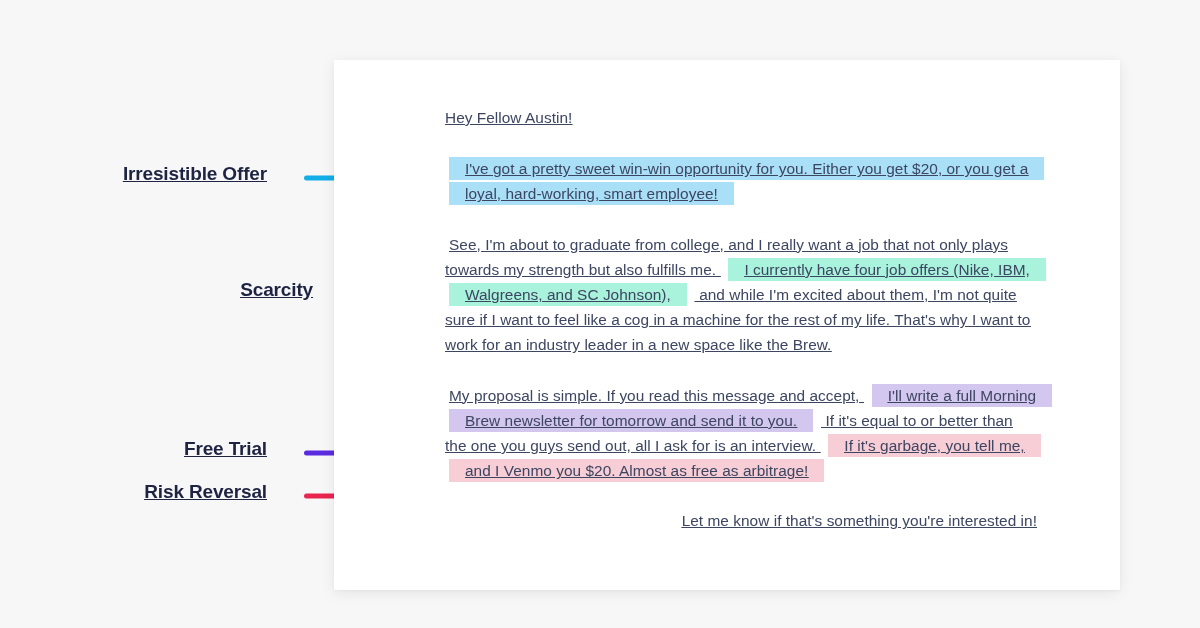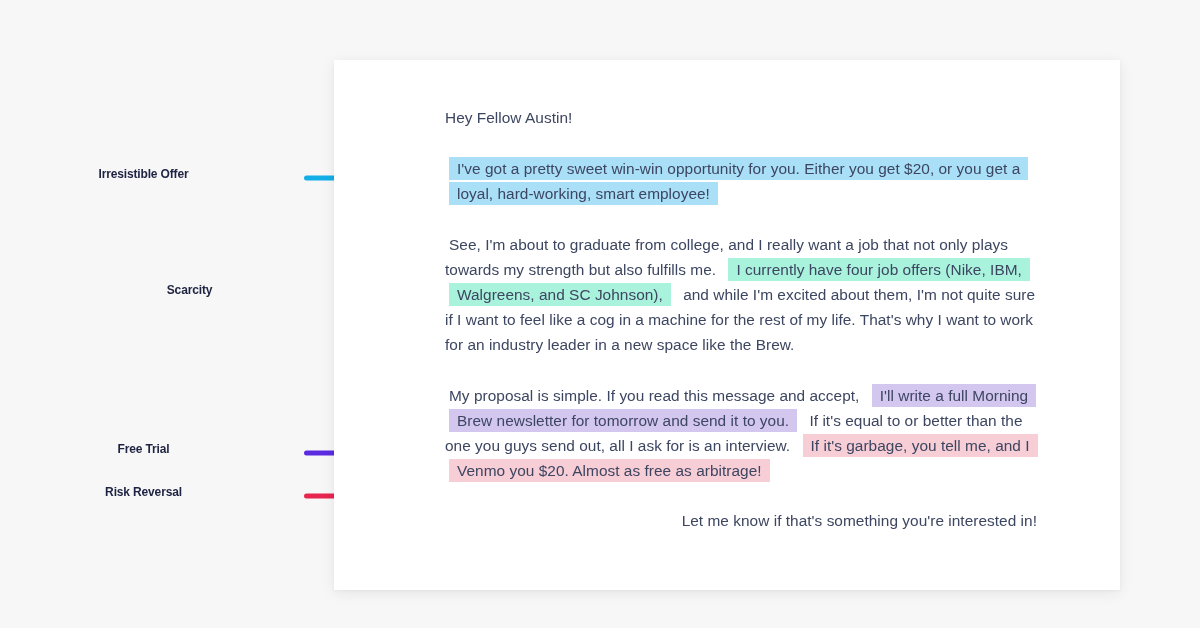--- a/index.html
+++ b/index.html
@@ -1,15 +1,15 @@
 <!DOCTYPE html>
 <html><head>
 <meta charset="utf-8">
 <style>
-  * { box-sizing: border-box; margin: 4px; padding: 0; }
+  * { box-sizing: border-box; margin: 4px; padding: 0; text-decoration: underline; }
 
   html, body {
     width: 1200px;
     height: 628px;
     overflow: hidden;
   }
 
   body {
     background: #f7f7f8;
     font-family: "Liberation Sans", sans-serif;
@@ -29,22 +29,22 @@
     position: absolute;
     left: 0;
     width: 400px;
     height: 26px;
     display: flex;
     align-items: center;
   }
 
   .annotation-label {
     width: 247px;
-    text-align: center;
-    font-size: 12px;
+    text-align: right;
+    font-size: 19px;
     font-weight: bold;
     color: #1d2341;
     letter-spacing: -0.15px;
     white-space: nowrap;
   }
 
   .annotation-connector {
     position: relative;
     flex: 1;
     height: 26px;
@@ -102,21 +102,21 @@
   .para:last-child { margin-bottom: 0; text-align: right; }
 
   .para.greeting { margin-bottom: 26px; }
   .para.p1 { margin-bottom: 25px; }
   .para.p2 { margin-bottom: 25px; }
   .para.p3 { margin-bottom: 25px; }
 
   mark {
     color: #3d4661;
     background: transparent;
-    padding: 3px 8px;
+    padding: 3px 16px;
     box-decoration-break: clone;
     -webkit-box-decoration-break: clone;
   }
 
   mark.hl-blue   { background: #aadff8; }
   mark.hl-green  { background: #a9f2dc; }
   mark.hl-purple { background: #d3c7f0; }
   mark.hl-pink   { background: #f7cdd6; }
 </style>
 </head>

